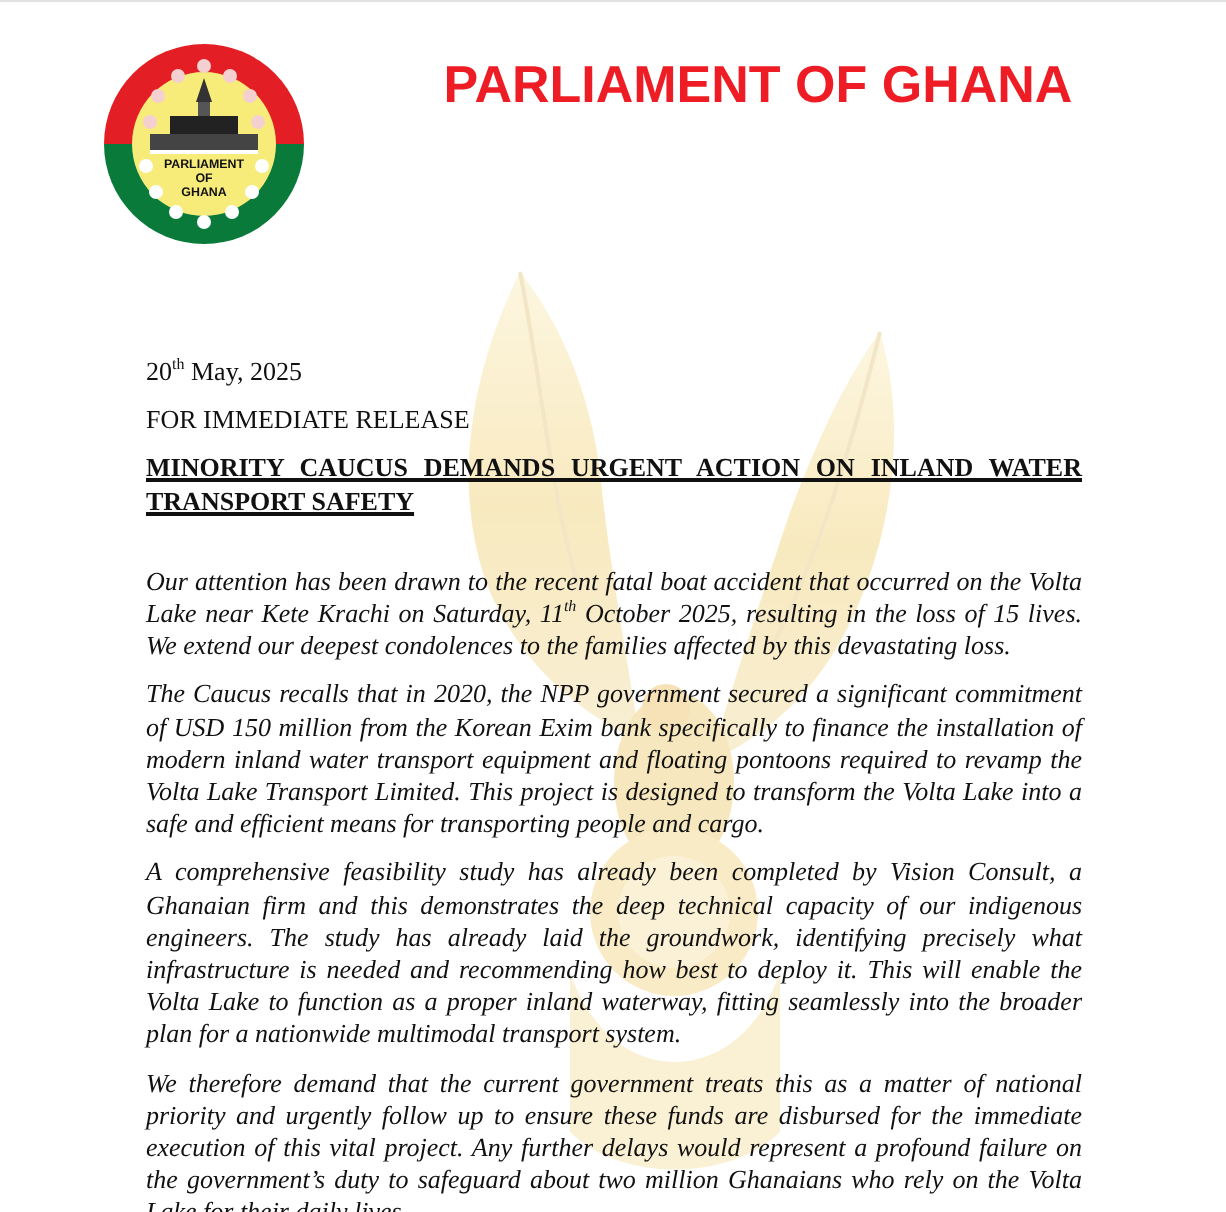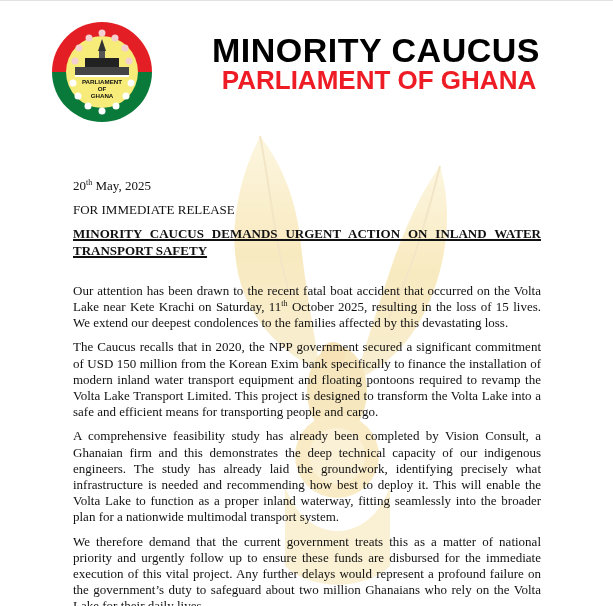--- a/index.html
+++ b/index.html
@@ -44,21 +44,21 @@
       font-size: 13px; line-height: 16.2px; text-align: justify;
     }
     .date { margin: 0 0 8px 0; }
     .date sup { font-size: 8px; line-height: 0; }
     .release { font-weight: normal; margin: 0 0 8px 0; }
     .headline {
       font-weight: bold; text-decoration: underline; text-decoration-thickness: 1.5px;
       margin: 0 0 24px 0; word-spacing: 0px;
       text-align: justify; text-align-last: auto;
     }
-    .para { margin: 0 0 8px 0; }
+    .para { margin: 0 0 8px 0; font-style: italic; }
     .para sup { font-size: 8px; line-height: 0; }
   </style>
 </head>
 <body>
 
 <div class="page">
 
   <svg class="watermark" viewBox="0 0 250 470">
     <defs>
       <linearGradient id="wg" x1="0" y1="0" x2="0" y2="1">
@@ -119,21 +119,20 @@
     <rect x="48" y="30" width="6" height="16" fill="#555"></rect>
     <rect x="34" y="37" width="34" height="13" fill="#222"></rect>
     <rect x="24" y="46" width="54" height="8" fill="#444"></rect>
     <rect x="24" y="54" width="54" height="2" fill="#fff"></rect>
     <text x="51" y="63" text-anchor="middle" font-family="Liberation Sans, sans-serif" font-size="6.2" font-weight="bold" fill="#111">PARLIAMENT</text>
     <text x="51" y="70" text-anchor="middle" font-family="Liberation Sans, sans-serif" font-size="6.2" font-weight="bold" fill="#111">OF</text>
     <text x="51" y="77" text-anchor="middle" font-family="Liberation Sans, sans-serif" font-size="6.2" font-weight="bold" fill="#111">GHANA</text>
   </svg>
 
   <div class="header-text">
-    <div class="title">MINORITY CAUCUS</div>
     <div class="subtitle">PARLIAMENT OF GHANA</div>
   </div>
 
   <div class="body">
     <p class="date"><span>20</span><sup>th</sup><span> May, 2025</span></p>
 
     <p class="release">FOR IMMEDIATE RELEASE</p>
 
     <p class="headline">MINORITY CAUCUS DEMANDS URGENT ACTION ON INLAND WATER TRANSPORT SAFETY</p>
 

